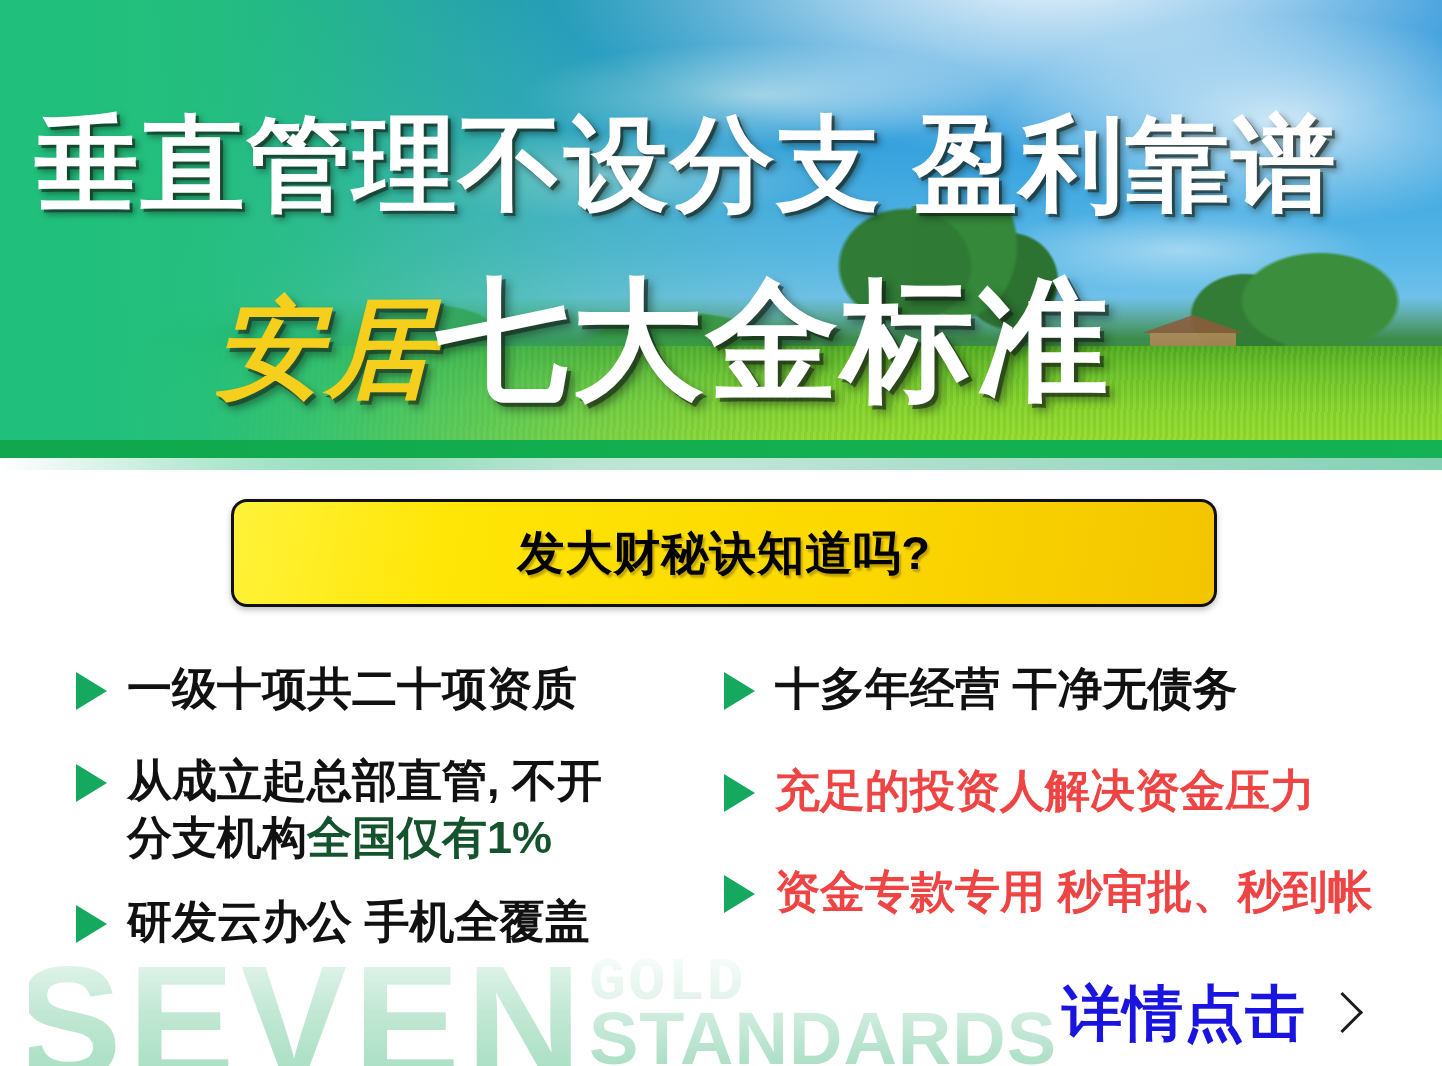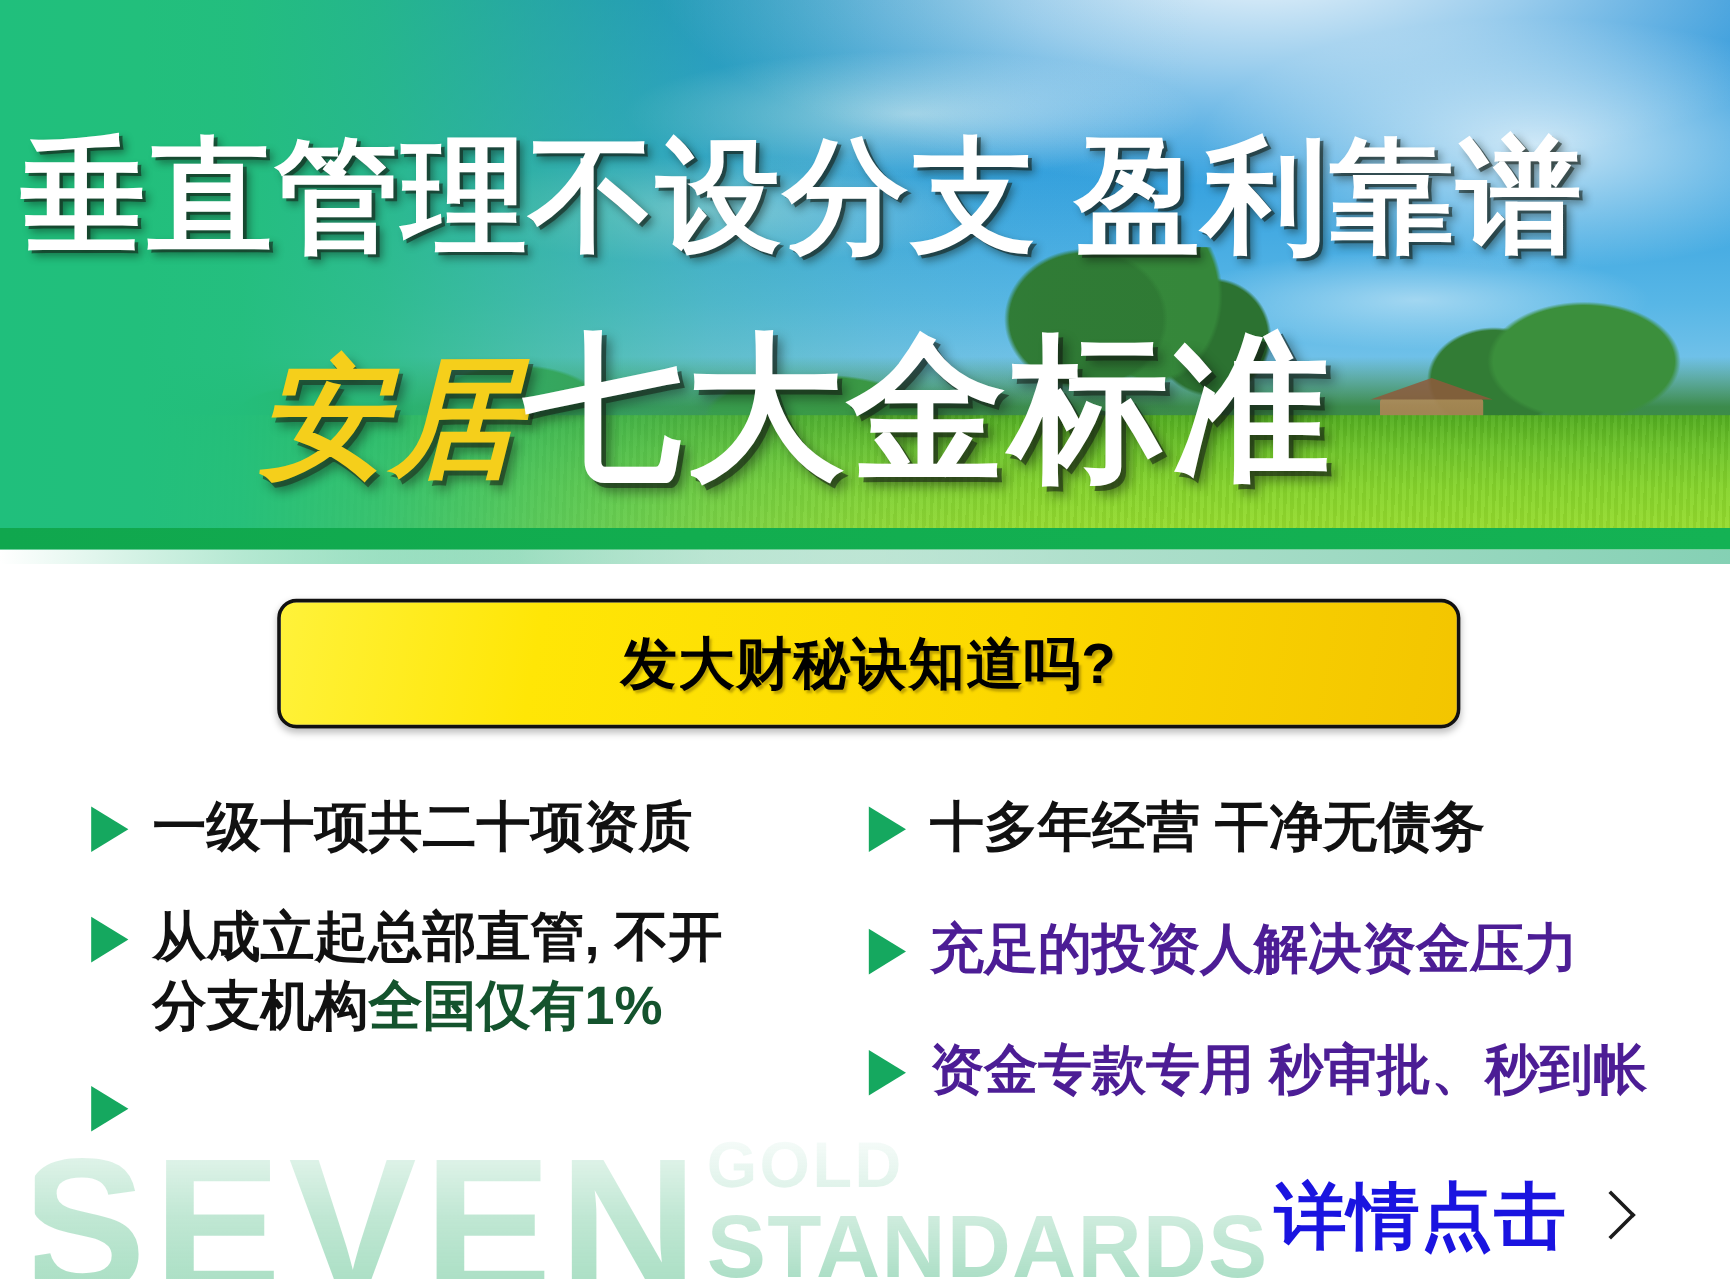--- a/index.html
+++ b/index.html
@@ -120,23 +120,23 @@
 
   
   .hero-title {
     position: absolute;
     left: 0; top: 0;
     width: 1442px; height: 470px;
     pointer-events: none;
   }
   .title-line1 {
     position: absolute;
-    left: 17px; top: 112px;
+    left: 4px; top: 112px;
     width: 1364px;
-    text-align: left;
+    text-align: center;
     font-size: 104px;
     line-height: 1;
     font-weight: bold;
     color: #ffffff;
     letter-spacing: 2px;
     text-shadow:
        3px 3px 0 rgba(20,30,20,0.55),
        5px 5px 7px rgba(10,20,10,0.45);
     white-space: nowrap;
   }
@@ -215,21 +215,21 @@
     border-bottom: 19px solid transparent;
     border-left: 31px solid #15a85f;
   }
   .feat-text {
     font-size: 45px;
     font-weight: bold;
     color: #111111;
     line-height: 1.28;
     letter-spacing: 0px;
   }
-  .feat-text.green { color: #4c1d95; }
+  .feat-text.green { color: #ef4444; }
   .hl { color: #14532d; }
 
   .col-right .feat { margin-bottom: 44px; padding-left: 24px; }
   .col-left .feat.two-line { margin-bottom: 26px; }
 
   
   .watermark {
     position: absolute;
     left: 0; bottom: 0;
     width: 1442px; height: 140px;
@@ -246,29 +246,30 @@
     line-height: 1;
     color: #9ad9b9;
     background: linear-gradient(180deg, rgba(154,217,185,0.18) 0%, rgba(154,217,185,0.62) 45%, rgba(154,217,185,0.95) 100%);
     -webkit-background-clip: text;
     background-clip: text;
     -webkit-text-fill-color: transparent;
     color: transparent;
   }
   .wm-gold {
     position: absolute;
-    left: 560px; bottom: 68px;
-    font-size: 54px;
+    left: 560px; bottom: 52px;
+    font-size: 62px;
     font-weight: bold;
     letter-spacing: 2px;
     line-height: 1;
     color: #c8e9da;
     background: linear-gradient(180deg, rgba(200,233,218,0.12) 0%, rgba(190,230,212,0.55) 100%);
     -webkit-background-clip: text;
     background-clip: text;
+    font-family: Liberation Mono, monospace;
     -webkit-text-fill-color: transparent;
   }
   .wm-standards {
     position: absolute;
     left: 560px; bottom: -10px;
     font-size: 74px;
     font-weight: bold;
     letter-spacing: 1px;
     line-height: 1;
     color: #a6dcc1;
@@ -342,20 +343,23 @@
       <div class="feat two-line">
         <span class="bullet"></span>
         <div class="feat-text">
           <div>从成立起总部直管, 不开</div>
           <div><span>分支机构</span><span class="hl">全国仅有1%</span></div>
         </div>
       </div>
 
       <div class="feat">
         <span class="bullet"></span>
+        <div class="feat-text">
+          <span>研发云办公  手机全覆盖</span>
+        </div>
       </div>
 
     </div>
 
     <div class="col-right">
 
       <div class="feat">
         <span class="bullet"></span>
         <div class="feat-text">
           <span>十多年经营  干净无债务</span>

